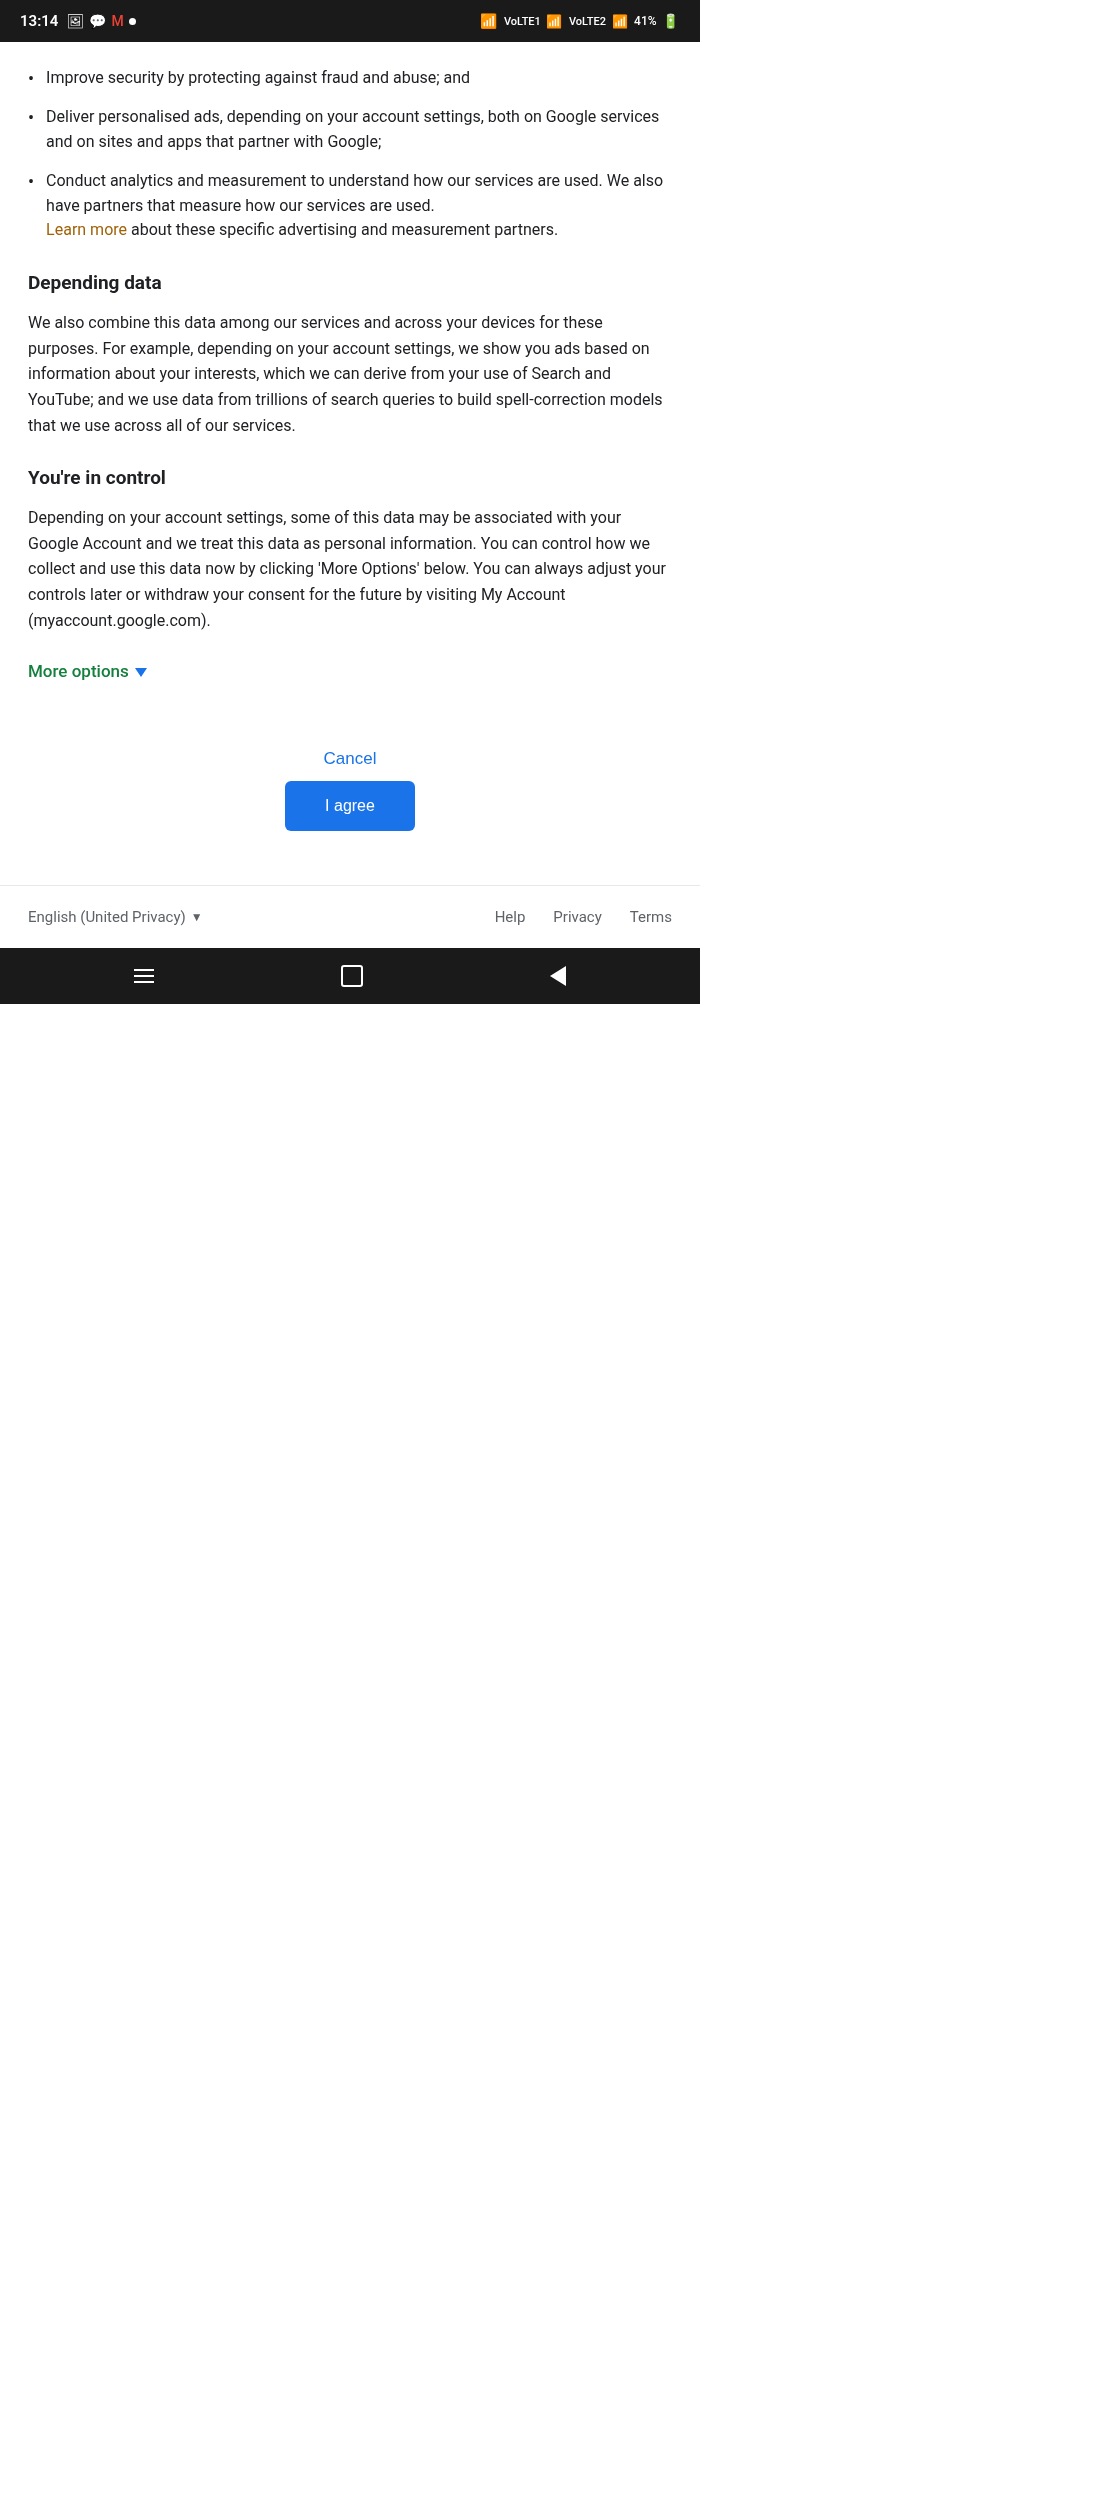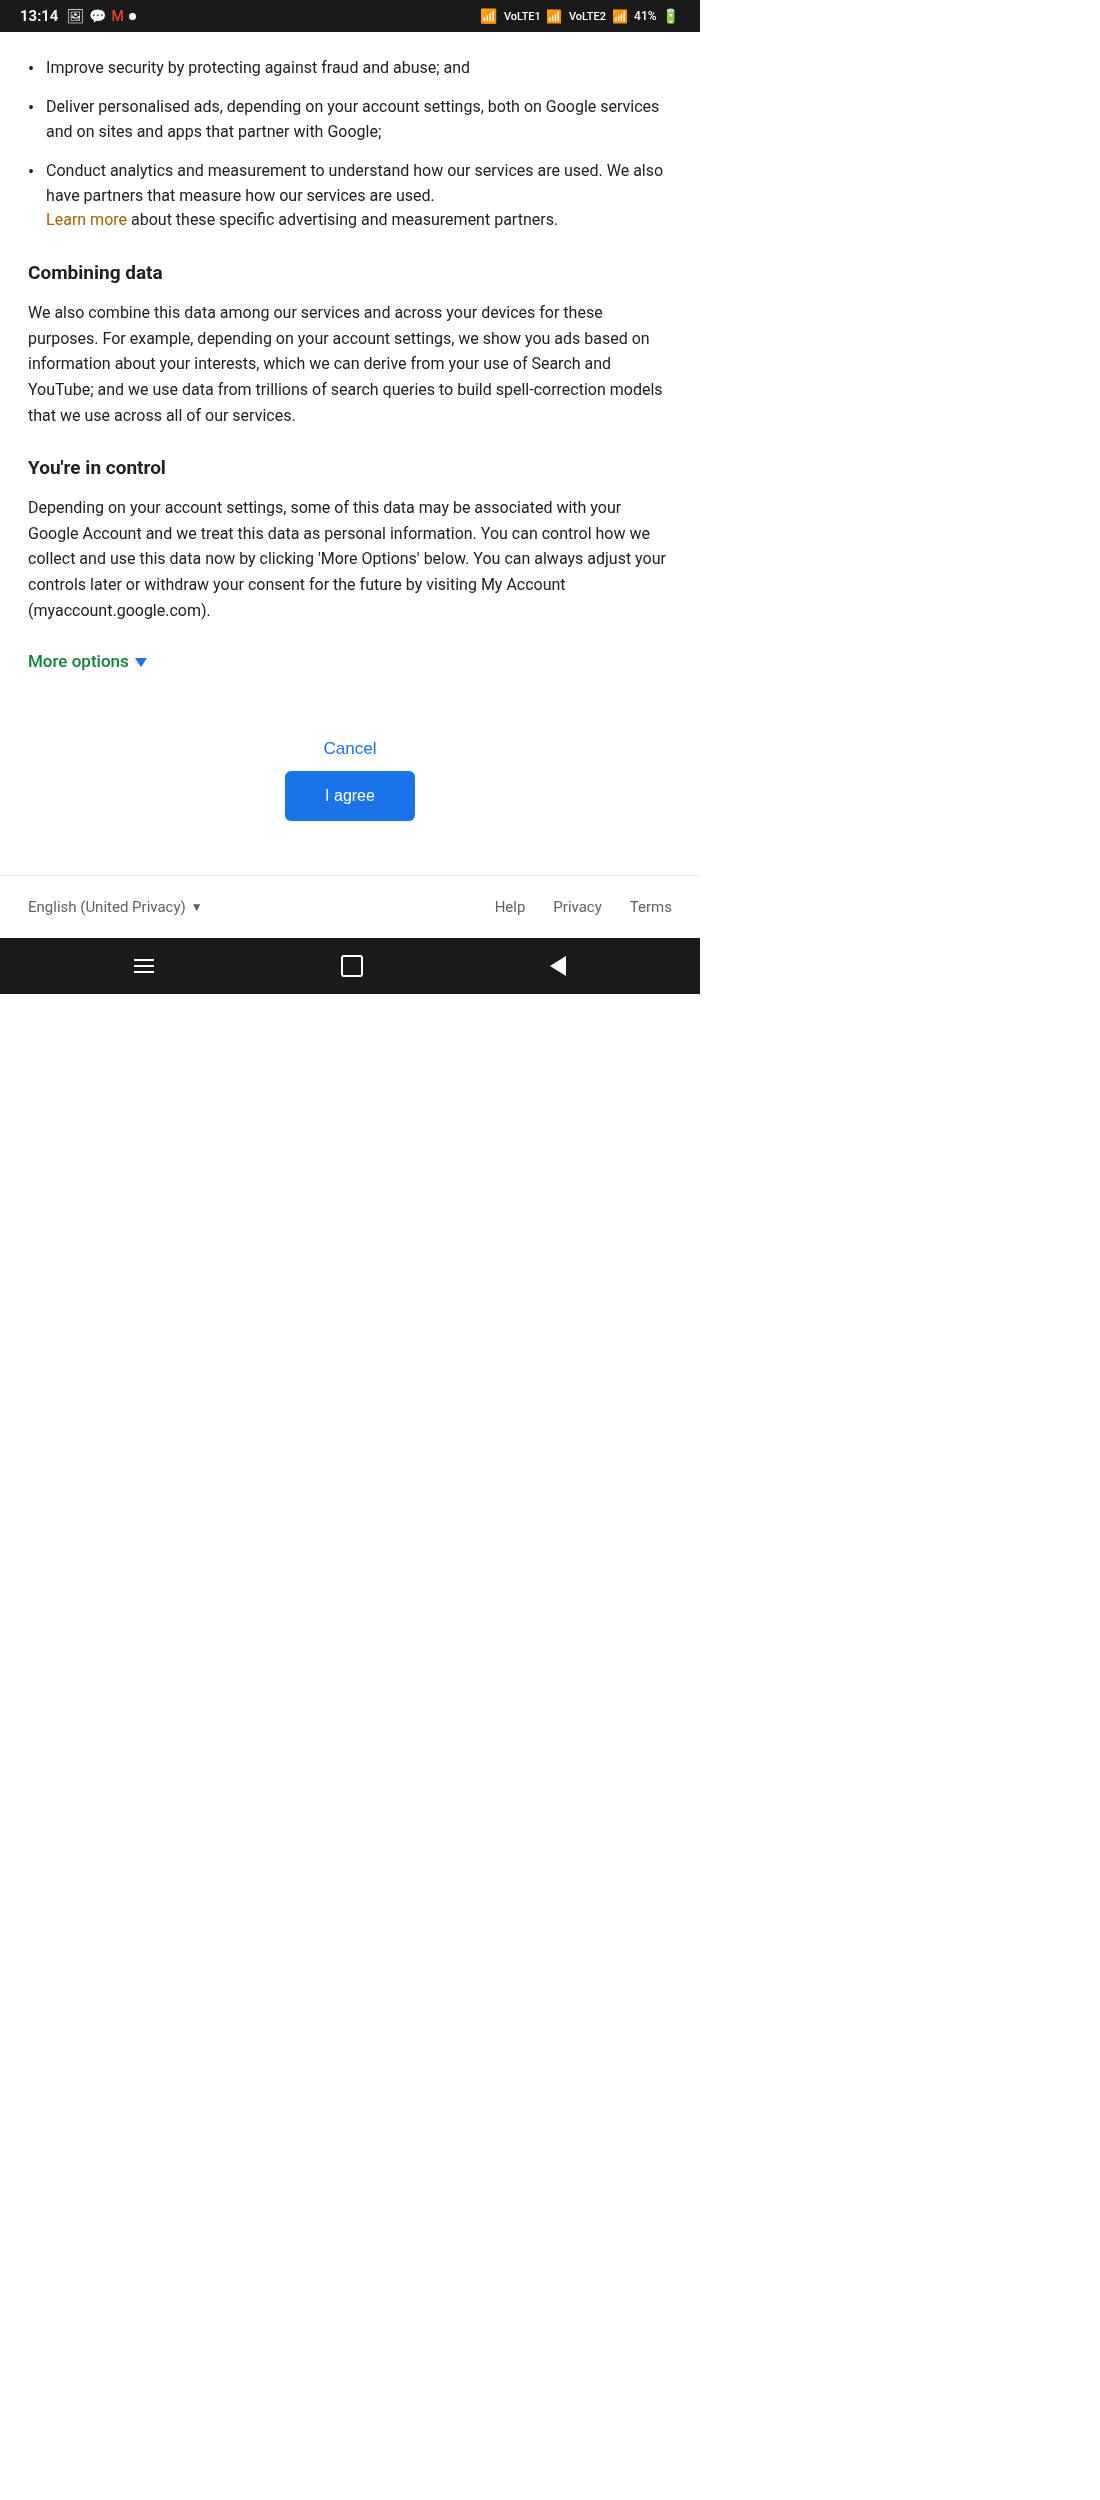--- a/index.html
+++ b/index.html
@@ -19,21 +19,21 @@
     }
 
     
     .status-bar {
       background: #1a1a1a;
       color: #ffffff;
       display: flex;
       justify-content: space-between;
       align-items: center;
       padding: 8px 20px;
-      height: 32px;
+      height: 42px;
       font-size: 15px;
       font-weight: 500;
     }
 
     .status-left {
       display: flex;
       align-items: center;
       gap: 8px;
     }
 
@@ -289,21 +289,21 @@
     <li>
       <span></span>
       <span>
         <span>Conduct analytics and measurement to understand how our services are used. We also have partners that measure how our services are used.</span>
         <br>
         <a class="link-blue" href="#">Learn more</a><span> about these specific advertising and measurement partners.</span>
       </span>
     </li>
   </ul>
 
-  <h2 class="section-heading">Combining data</h2>
+  <h2 class="section-heading">Depending data</h2>
   <p class="body-text">We also combine this data among our services and across your devices for these purposes. For example, depending on your account settings, we show you ads based on information about your interests, which we can derive from your use of Search and YouTube; and we use data from trillions of search queries to build spell-correction models that we use across all of our services.</p>
 
   <h2 class="section-heading">You're in control</h2>
   <p class="body-text">Depending on your account settings, some of this data may be associated with your Google Account and we treat this data as personal information. You can control how we collect and use this data now by clicking 'More Options' below. You can always adjust your controls later or withdraw your consent for the future by visiting My Account (myaccount.google.com).</p>
 
   <div class="more-options-row">
     <a href="#" class="more-options-link">
       <span>More options</span>
       <span class="chevron-down"></span>
     </a>

